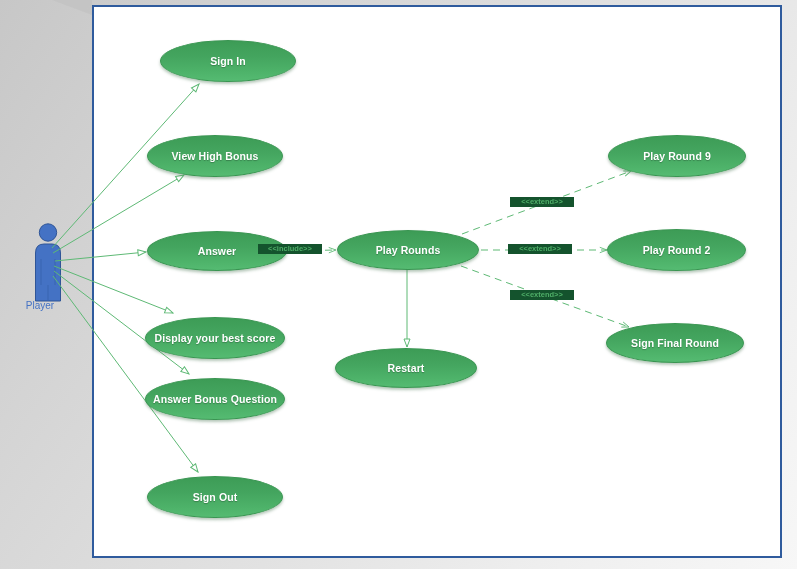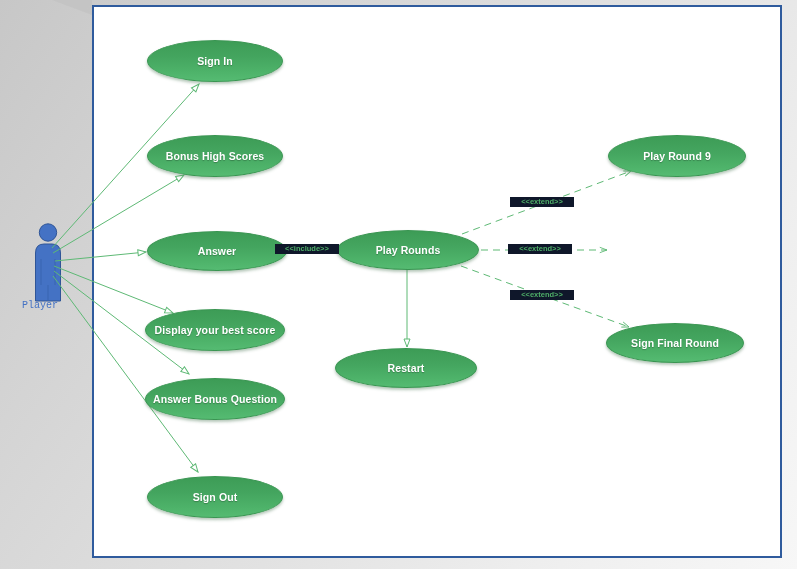--- a/index.html
+++ b/index.html
@@ -65,34 +65,33 @@
   }
 
   .rel-label {
     position: absolute;
     z-index: 5;
     width: 64px;
     text-align: center;
     font-size: 7.5px;
     font-weight: 700;
     color: #4fae68;
-    background: #0f172a;
+    background: #14532d;
     line-height: 10px;
     white-space: nowrap;
   }
 
   .actor-label {
     position: absolute;
     left: 18px; top: 300px;
     width: 44px;
     z-index: 4;
     text-align: center;
     font-size: 10px;
     color: #4472c4;
-    font-family: Liberation Mono, monospace;
   }
 </style>
 </head>
 <body>
 
 <div class="stage">
 
   <div class="corner-shade"></div>
 
   <div class="canvas"></div>
@@ -126,51 +125,54 @@
     </g>
 
     <g stroke="#5eb975" stroke-width="1" fill="none" stroke-dasharray="7 5">
       <line x1="289" y1="251" x2="336" y2="250" marker-end="url(#vee)"></line>
       <line x1="462" y1="234" x2="631" y2="171" marker-end="url(#vee)"></line>
       <line x1="481" y1="250" x2="607" y2="250" marker-end="url(#vee)"></line>
       <line x1="461" y1="266" x2="629" y2="327" marker-end="url(#vee)"></line>
     </g>
   </svg>
 
-  <div class="uc" style="left:147px;top:40px;width:136px;height:42px">
+  <div class="uc" style="left:160px;top:40px;width:136px;height:42px">
     <span class="uc-label">Sign In</span>
   </div>
   <div class="uc" style="left:147px;top:135px;width:136px;height:42px">
-    <span class="uc-label">Bonus High Scores</span>
+    <span class="uc-label">View High Bonus</span>
   </div>
   <div class="uc" style="left:147px;top:231px;width:140px;height:40px">
     <span class="uc-label">Answer</span>
   </div>
-  <div class="uc" style="left:145px;top:309px;width:140px;height:42px">
+  <div class="uc" style="left:145px;top:317px;width:140px;height:42px">
     <span class="uc-label">Display your best score</span>
   </div>
   <div class="uc" style="left:147px;top:476px;width:136px;height:42px">
     <span class="uc-label">Sign Out</span>
   </div>
   <div class="uc" style="left:145px;top:378px;width:140px;height:42px">
     <span class="uc-label">Answer Bonus Question</span>
   </div>
   <div class="uc" style="left:335px;top:348px;width:142px;height:40px">
     <span class="uc-label">Restart</span>
   </div>
   <div class="uc" style="left:337px;top:230px;width:142px;height:40px">
     <span class="uc-label">Play Rounds</span>
   </div>
   <div class="uc" style="left:608px;top:135px;width:138px;height:42px">
     <span class="uc-label">Play Round 9</span>
   </div>
+  <div class="uc" style="left:607px;top:229px;width:139px;height:42px">
+    <span class="uc-label">Play Round 2</span>
+  </div>
   <div class="uc" style="left:606px;top:323px;width:138px;height:40px">
     <span class="uc-label">Sign Final Round</span>
   </div>
 
-  <div class="rel-label" style="left:275px;top:244px">&lt;&lt;include&gt;&gt;</div>
+  <div class="rel-label" style="left:258px;top:244px">&lt;&lt;include&gt;&gt;</div>
   <div class="rel-label" style="left:510px;top:197px">&lt;&lt;extend&gt;&gt;</div>
   <div class="rel-label" style="left:508px;top:244px">&lt;&lt;extend&gt;&gt;</div>
   <div class="rel-label" style="left:510px;top:290px">&lt;&lt;extend&gt;&gt;</div>
 
   <div class="actor-label">Player</div>
 
 </div>
 
 </body></html>

